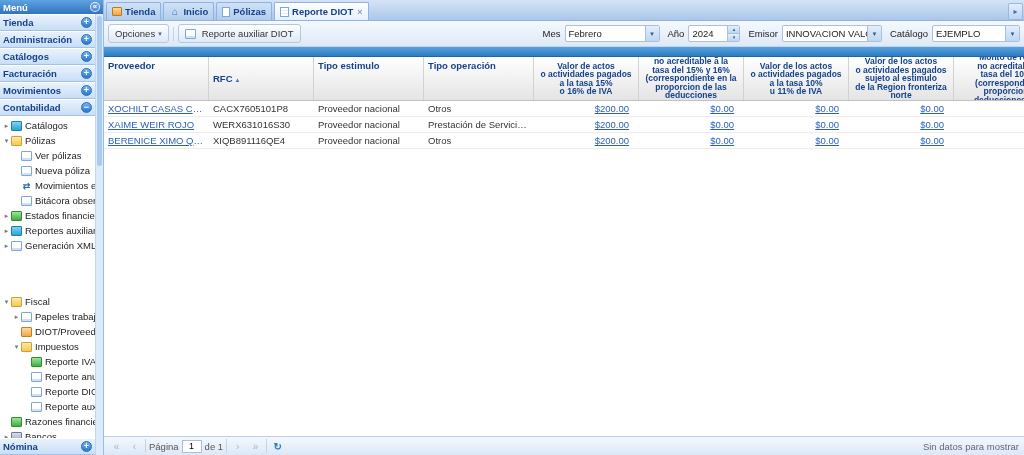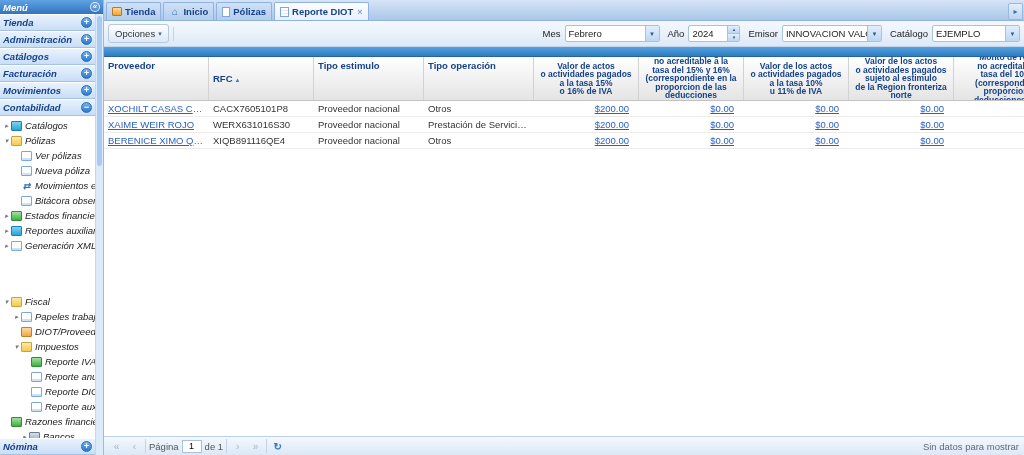--- a/index.html
+++ b/index.html
@@ -3,21 +3,21 @@
 <meta charset="utf-8">
 <style>
   * { box-sizing: border-box; margin: 0; padding: 0; }
   html,body { width:1024px; height:455px; }
   body { font-family:"Liberation Sans", sans-serif; background:#fff; overflow:hidden; }
 
   .app { width:1024px; height:455px; display:flex; overflow:hidden; background:#fff; }
 
   
   .sidebar { width:104px; flex:none; display:flex; flex-direction:column; position:relative;
-             border-right:1px solid #99bbe8; background:#fff; padding-right:8px;font-style:italic; }
+             border-right:1px solid #99bbe8; background:#fff; padding-right:8px; }
   .side-title { height:14px; flex:none; margin-right:-8px; background:linear-gradient(#60a3e2,#3173bf);
                 color:#fff; font-size:9.5px; font-weight:bold; display:flex; align-items:center;
                 justify-content:space-between; padding:0 3px; }
   .circle { width:10px; height:10px; border-radius:50%; border:1px solid rgba(255,255,255,.8);
             color:#fff; font-size:8px; line-height:8px; text-align:center; background:rgba(255,255,255,.15); }
   .acc { height:17px; flex:none; display:flex; align-items:center; justify-content:space-between;
          padding:0 3px; background:linear-gradient(#e9f2fd,#c8def6); border-bottom:1px solid #a3c2e6;
          border-top:1px solid #fdfeff; color:#15428b; font-size:9.5px; font-weight:bold; cursor:pointer; }
   .plus { width:11px; height:11px; flex:none; border-radius:50%;
           background:linear-gradient(#70b2f0,#2d78cc); border:1px solid #2a6cb4; color:#fff;
@@ -235,21 +235,21 @@
         <div class="titem" style="padding-left: 22px;">
     <span class="tarrow"></span>
     <span class="ico ico-page"></span>
     <span class="tlabel">Reporte auxiliar</span>
   </div>
         <div class="titem" style="padding-left: 2px;">
     <span class="tarrow"></span>
     <span class="ico ico-chart"></span>
     <span class="tlabel">Razones financieras</span>
   </div>
-        <div class="titem" style="padding-left: 20px;">
+        <div class="titem" style="padding-left: 2px;">
     <span class="tarrow">▸</span>
     <span class="ico ico-bank"></span>
     <span class="tlabel">Bancos</span>
   </div>
         <div class="titem" style="padding-left: 7px; align-items: center;">
     <span class="tarrow">▸</span>
     <span class="ico ico-gear"></span>
     <span class="tlabel">Activos</span>
   </div>
         <div class="titem" style="padding-left: 2px;">
@@ -294,20 +294,24 @@
     <span class="tab-close">×</span>
   </div>
       </div>
 
     <div class="toolbar">
       <div class="tbtn">
         <span>Opciones</span>
         <span class="caret">▾</span>
       </div>
       <div class="tsep"></div>
+      <div class="tbtn">
+        <span class="ico ico-page"></span>
+        <span>Reporte auxiliar DIOT</span>
+      </div>
       <div class="spacerx"></div>
 
       <span class="flabel">Mes</span>
       <div class="field" style="width:95px">
         <span class="val">Febrero</span>
         <span class="trigger">▼</span>
       </div>
 
       <span class="flabel">Año</span>
       <div class="field" style="width:52px">

